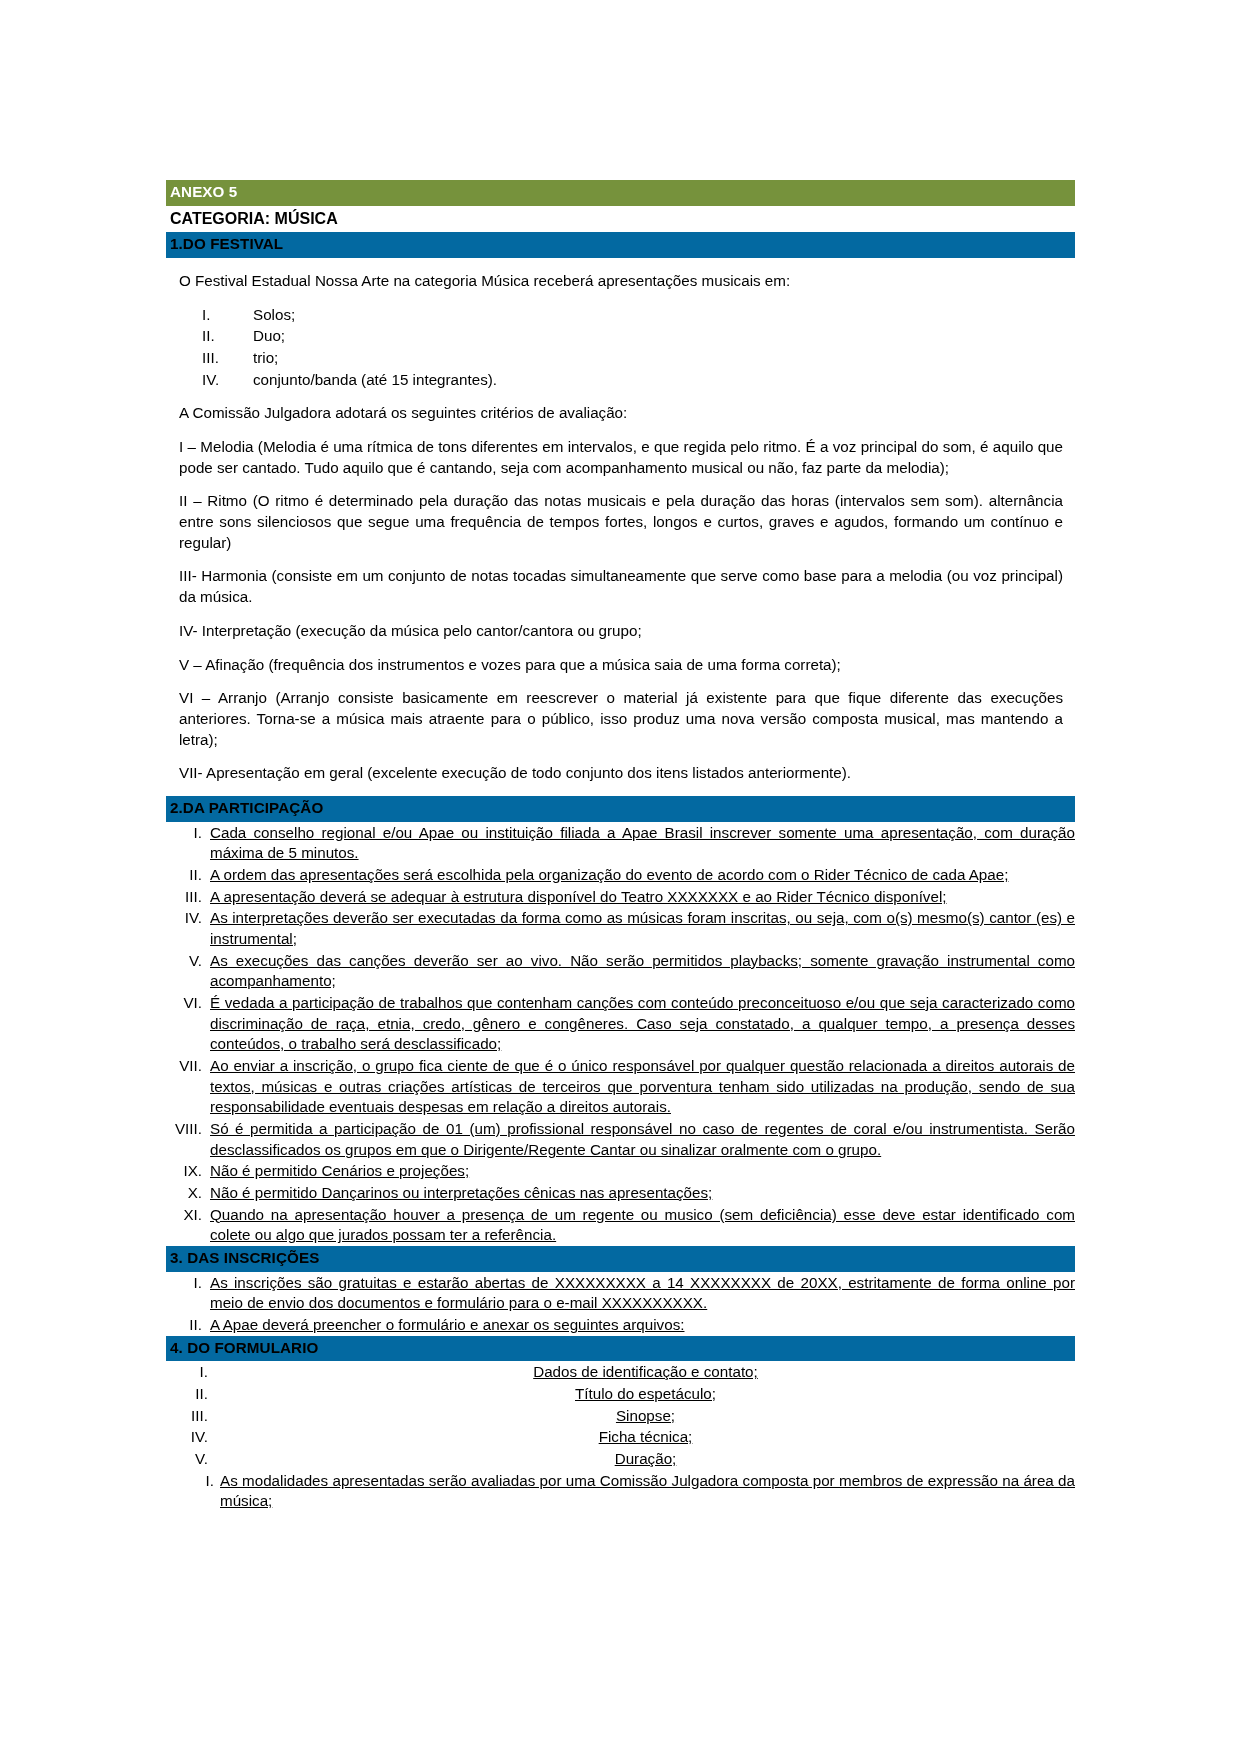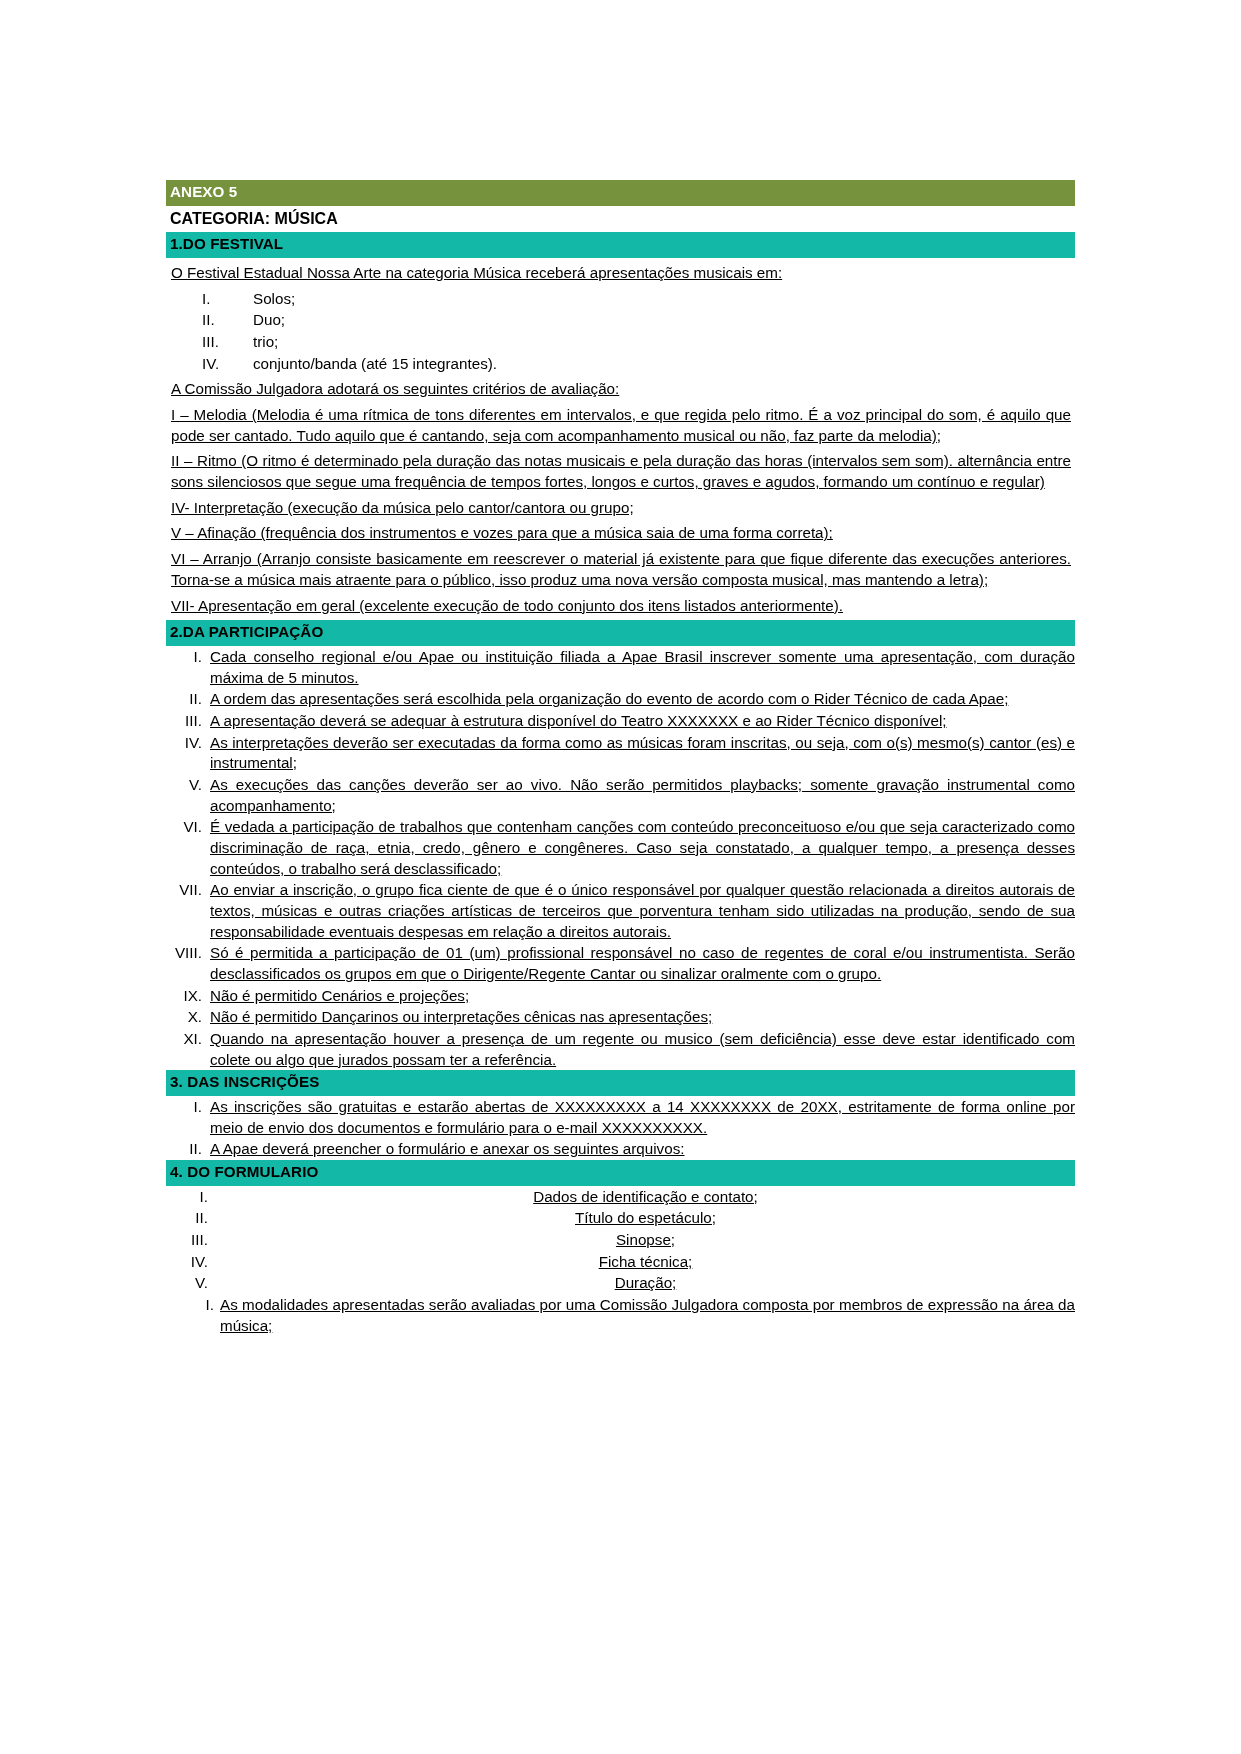--- a/index.html
+++ b/index.html
@@ -30,35 +30,34 @@
     padding: 2px 4px 3px 4px;
     font-weight: bold;
     font-size: 15.2px;
     letter-spacing: 0.1px;
   }
   .band-green {
     background: #76923c;
     color: #ffffff;
   }
   .band-gray {
-    background: #14b8a6;
+    background: #0369a1;
     color: #000000;
   }
   .plain-head {
     padding: 2px 4px 3px 4px;
     font-weight: bold;
     font-size: 16px;
     background: #ffffff;
   }
   .para {
-    margin: 4px;
+    margin: 12px;
     padding: 1px 0 0 1px;
     text-align: justify;
     text-justify: inter-word;
-    text-decoration: underline;
   }
   .para.left {
     text-align: left;
   }
   
   .rom-wide {
     margin: 0;
     padding: 1px 0 0 1px;
     display: flex;
   }
@@ -128,20 +127,21 @@
       <span class="txt">trio;</span>
     </div>
     <div class="rom-wide">
       <span class="num">IV.</span>
       <span class="txt">conjunto/banda (até 15 integrantes).</span>
     </div>
 
     <p class="para left">A Comissão Julgadora adotará os seguintes critérios de avaliação:</p>
     <p class="para">I – Melodia (Melodia é uma rítmica de tons diferentes em intervalos, e que regida pelo ritmo. É a voz principal do som, é aquilo que pode ser cantado. Tudo aquilo que é cantando, seja com acompanhamento musical ou não, faz parte da melodia);</p>
     <p class="para">II – Ritmo (O ritmo é determinado pela duração das notas musicais e pela duração das horas (intervalos sem som). alternância entre sons silenciosos que segue uma frequência de tempos fortes, longos e curtos, graves e agudos, formando um contínuo e regular)</p>
+    <p class="para">III- Harmonia (consiste em um conjunto de notas tocadas simultaneamente que serve como base para a melodia (ou voz principal) da música.</p>
     <p class="para left">IV- Interpretação (execução da música pelo cantor/cantora ou grupo;</p>
     <p class="para left">V – Afinação (frequência dos instrumentos e vozes para que a música saia de uma forma correta);</p>
     <p class="para">VI – Arranjo (Arranjo consiste basicamente em reescrever o material já existente para que fique diferente das execuções anteriores. Torna-se a música mais atraente para o público, isso produz uma nova versão composta musical, mas mantendo a letra);</p>
     <p class="para left">VII- Apresentação em geral (excelente execução de todo conjunto dos itens listados anteriormente).</p>
 
     <div class="band band-gray">2.DA PARTICIPAÇÃO</div>
     <ul class="rlist part">
       <li>
         <span class="num">I.</span>
         <span class="txt">Cada conselho regional e/ou Apae ou instituição filiada a Apae Brasil inscrever somente uma apresentação, com duração máxima de 5 minutos.</span>

